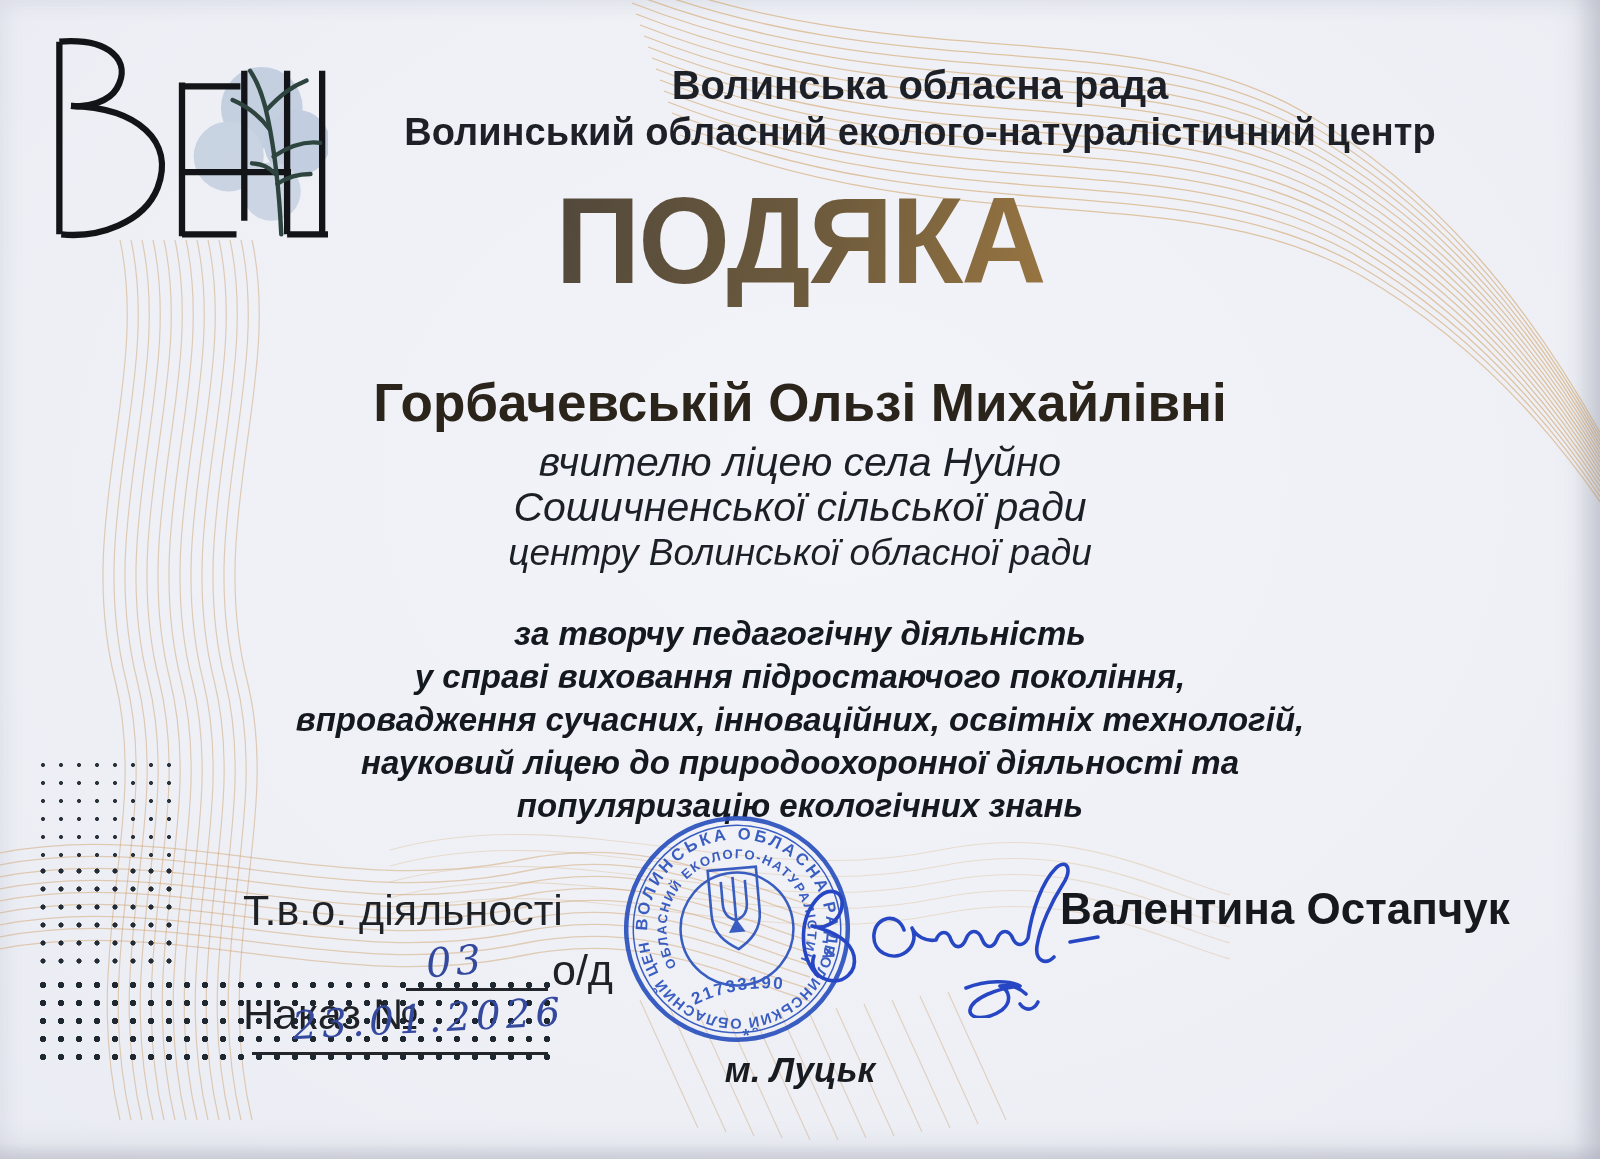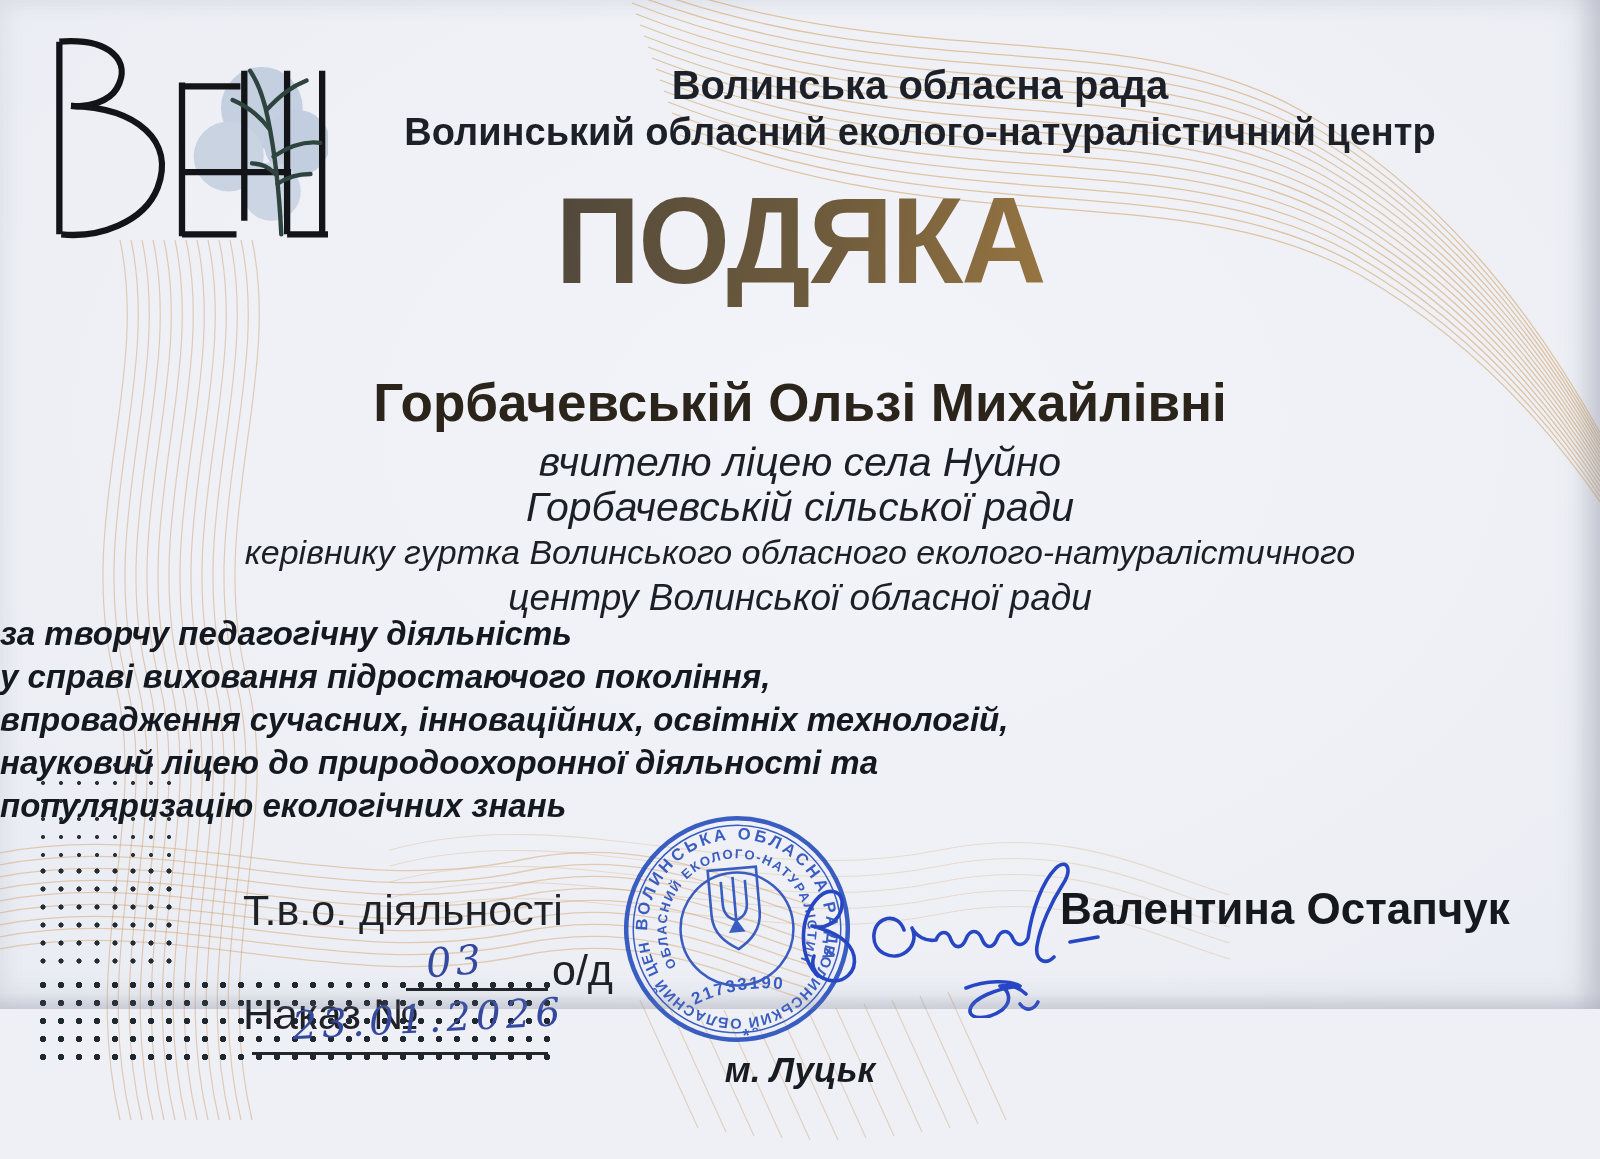--- a/index.html
+++ b/index.html
@@ -1,17 +1,17 @@
 <!DOCTYPE html>
 <html><head>
 <meta charset="utf-8">
 <style>
   html,body{margin:0;padding:0;}
   body{width:1600px;height:1159px;overflow:hidden;background:#eef0f6;font-family:"Liberation Sans",sans-serif;}
-  .page{position:relative;width:1600px;height:1009px;background:
+  .page{position:relative;width:1600px;height:1159px;background:
         radial-gradient(ellipse at 52% 42%, #f3f4f9 0%, #eef0f6 60%, #eaecf3 100%);
         box-shadow: inset -16px -10px 30px rgba(105,110,130,.16), inset 6px 4px 22px rgba(120,120,145,.07);}
   .deco{position:absolute;left:0;top:0;z-index:1;}
   
   .dots{position:absolute;z-index:2;}
   .dots-a{left:34px;top:756px;width:142px;height:106px;
     background-image:radial-gradient(circle,#2a323b 1.7px,rgba(42,50,59,0) 2.3px);background-size:18px 18px;}
   .dots-b{left:34px;top:862px;width:142px;height:114px;
     background-image:radial-gradient(circle,#232c35 2.3px,rgba(35,44,53,0) 2.9px);background-size:18px 18px;}
   .dots-c{left:34px;top:976px;width:528px;height:90px;
@@ -22,21 +22,21 @@
   .org-line1{font-size:40px;line-height:1.18;}
   .org-line2{font-size:38px;line-height:1.25;}
   .title{left:0;right:0;top:172px;text-align:center;font-size:118px;font-weight:bold;letter-spacing:-2px;
          background:linear-gradient(100deg,#3a3935 0%,#47413a 28%,#6f5c3d 52%,#b08444 74%,#dda348 95%);
          -webkit-background-clip:text;background-clip:text;color:transparent;transform:scaleY(1.04);}
   .subtitle{left:0;right:0;top:324px;text-align:center;font-size:44px;color:#1b1e24;}
   .recipient{left:0;right:0;top:372px;text-align:center;font-size:53px;font-weight:bold;color:#2b241b;}
   .rec-lines{left:0;right:0;top:440px;text-align:center;font-style:italic;color:#1b1f26;}
   .rec-lines div{line-height:45px;}
   .rl-a{font-size:41px;} .rl-b{font-size:41px;} .rl-c{font-size:34px;} .rl-d{font-size:37px;}
-  .reason{left:0;right:0;top:612px;text-align:left;font-style:italic;font-weight:bold;color:#14181f;}
+  .reason{left:0;right:0;top:612px;text-align:center;font-style:italic;font-weight:bold;color:#14181f;}
   .reason div{font-size:33px;line-height:43px;}
   .pos-label{left:243px;top:886px;font-size:43px;color:#1e2126;}
   .order-label{left:243px;top:990px;font-size:43px;color:#1e2126;}
   .order-suffix{left:552px;top:946px;font-size:43px;color:#1e2126;}
   .hand{font-family:"DejaVu Serif",serif;font-style:italic;color:#34499e;z-index:4;}
   .order-num{left:426px;top:938px;font-size:40px;letter-spacing:4px;transform:rotate(-5deg);}
   .date-hand{left:292px;top:996px;font-size:39px;letter-spacing:5px;transform:rotate(-3deg);}
   .line{position:absolute;background:#23262b;height:3px;z-index:3;}
   .order-line{left:406px;top:988px;width:142px;}
   .date-line{left:252px;top:1052px;width:296px;}
@@ -166,22 +166,21 @@
   <div class="txt org-header">
     <div class="org-line1">Волинська обласна рада</div>
     <div class="org-line2">Волинський обласний еколого-натуралістичний центр</div>
   </div>
 
   <div class="txt title">ПОДЯКА</div>
   <div class="txt recipient">Горбачевській Ользі Михайлівні</div>
 
   <div class="txt rec-lines">
     <div class="rl-a">вчителю ліцею села Нуйно</div>
-    <div class="rl-b">Горбачевській сільської ради</div>
-    <div class="rl-c">керівнику гуртка  Волинського обласного еколого-натуралістичного</div>
+    <div class="rl-b">Сошичненської сільської ради</div>
     <div class="rl-d">центру Волинської обласної ради</div>
   </div>
 
   <div class="txt reason">
     <div>за творчу педагогічну діяльність</div>
     <div>у справі виховання підростаючого покоління,</div>
     <div>впровадження сучасних, інноваційних, освітніх технологій,</div>
     <div>науковий ліцею до природоохоронної діяльності та</div>
     <div>популяризацію екологічних знань</div>
   </div>

